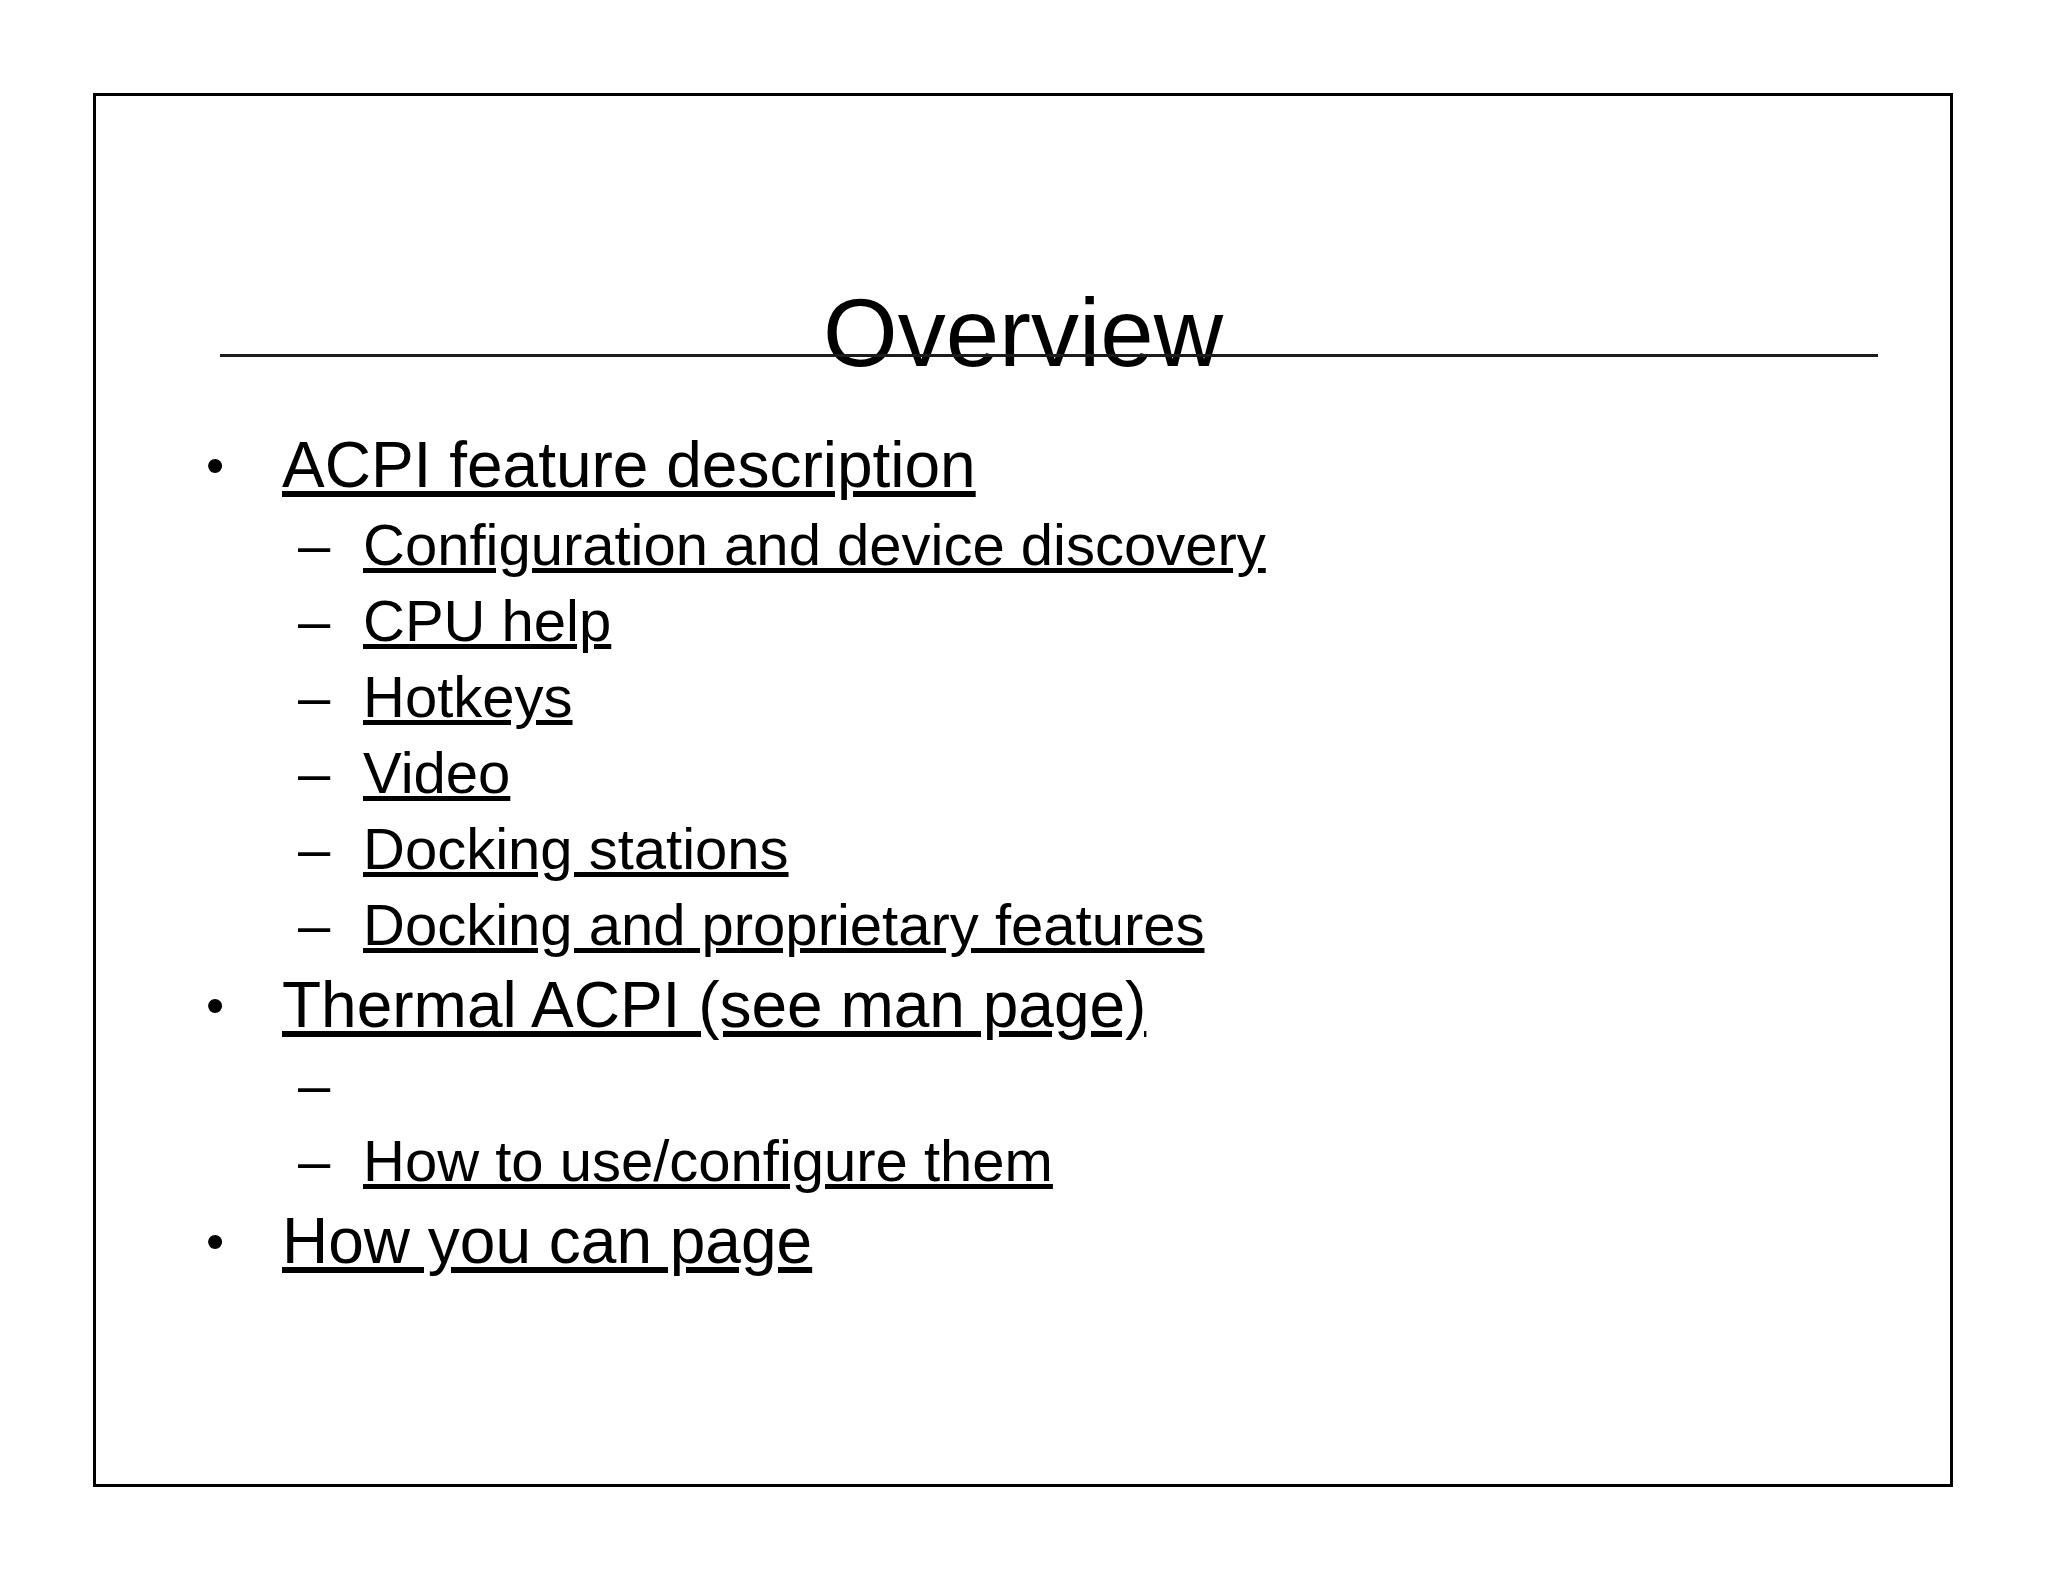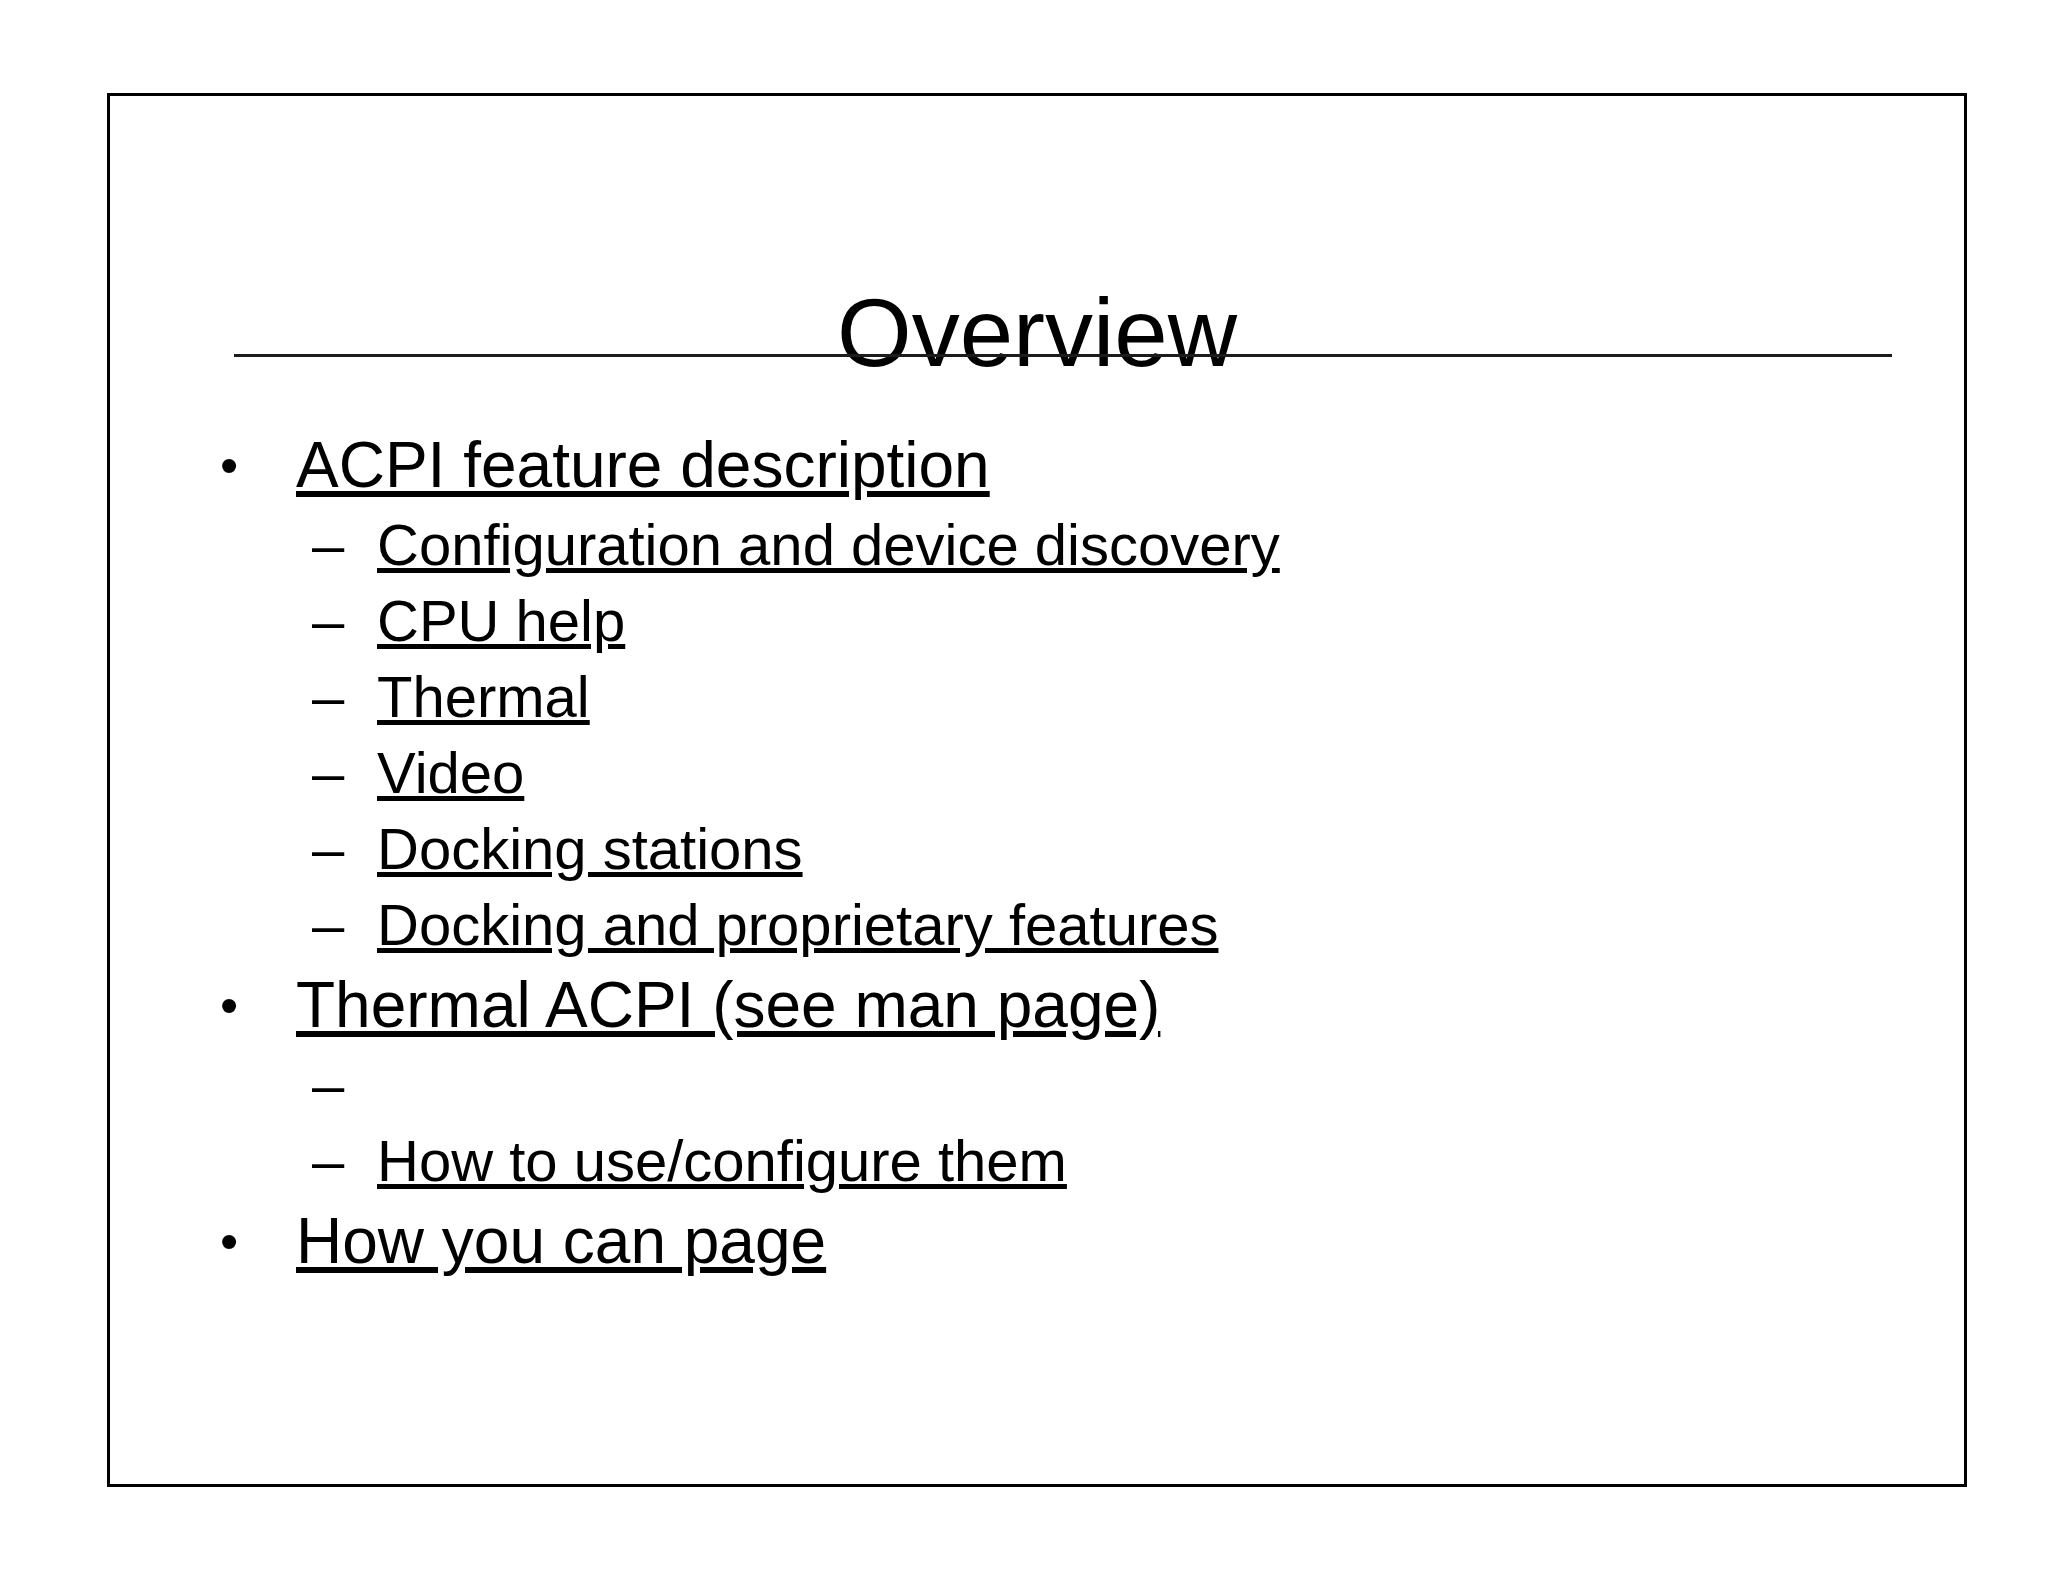--- a/index.html
+++ b/index.html
@@ -22,21 +22,20 @@
     position: relative;
   }
   .slide-frame {
     position: absolute;
     left: 93px;
     top: 93px;
     width: 1860px;
     height: 1394px;
     border: 3px solid var(--frame-border);
     background: var(--bg);
-    margin-left: 14px;
   }
   .slide-title {
     position: absolute;
     left: 0;
     right: 0;
     top: 125px;
     text-align: center;
     font-size: 96px;
     line-height: 96px;
     font-weight: 400;
@@ -109,21 +108,21 @@
         <span class="label">Configuration and device discovery</span>
       </li>
 
       <li class="item level-2">
         <span class="marker">–</span>
         <span class="label">CPU help</span>
       </li>
 
       <li class="item level-2">
         <span class="marker">–</span>
-        <span class="label">Thermal</span>
+        <span class="label">Hotkeys</span>
       </li>
 
       <li class="item level-2">
         <span class="marker">–</span>
         <span class="label">Video</span>
       </li>
 
       <li class="item level-2">
         <span class="marker">–</span>
         <span class="label">Docking stations</span>

